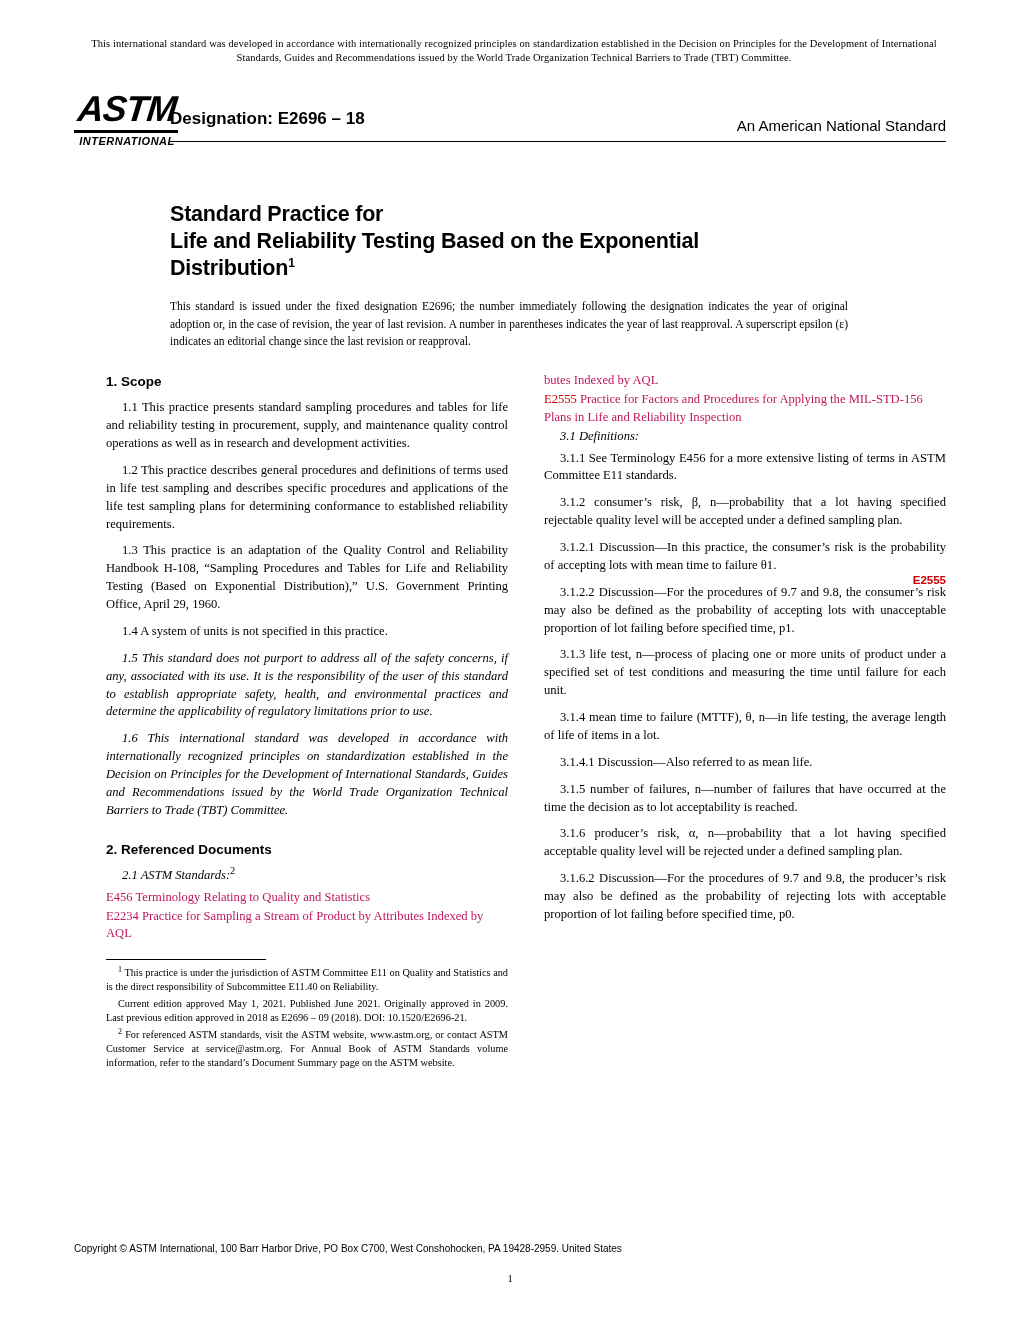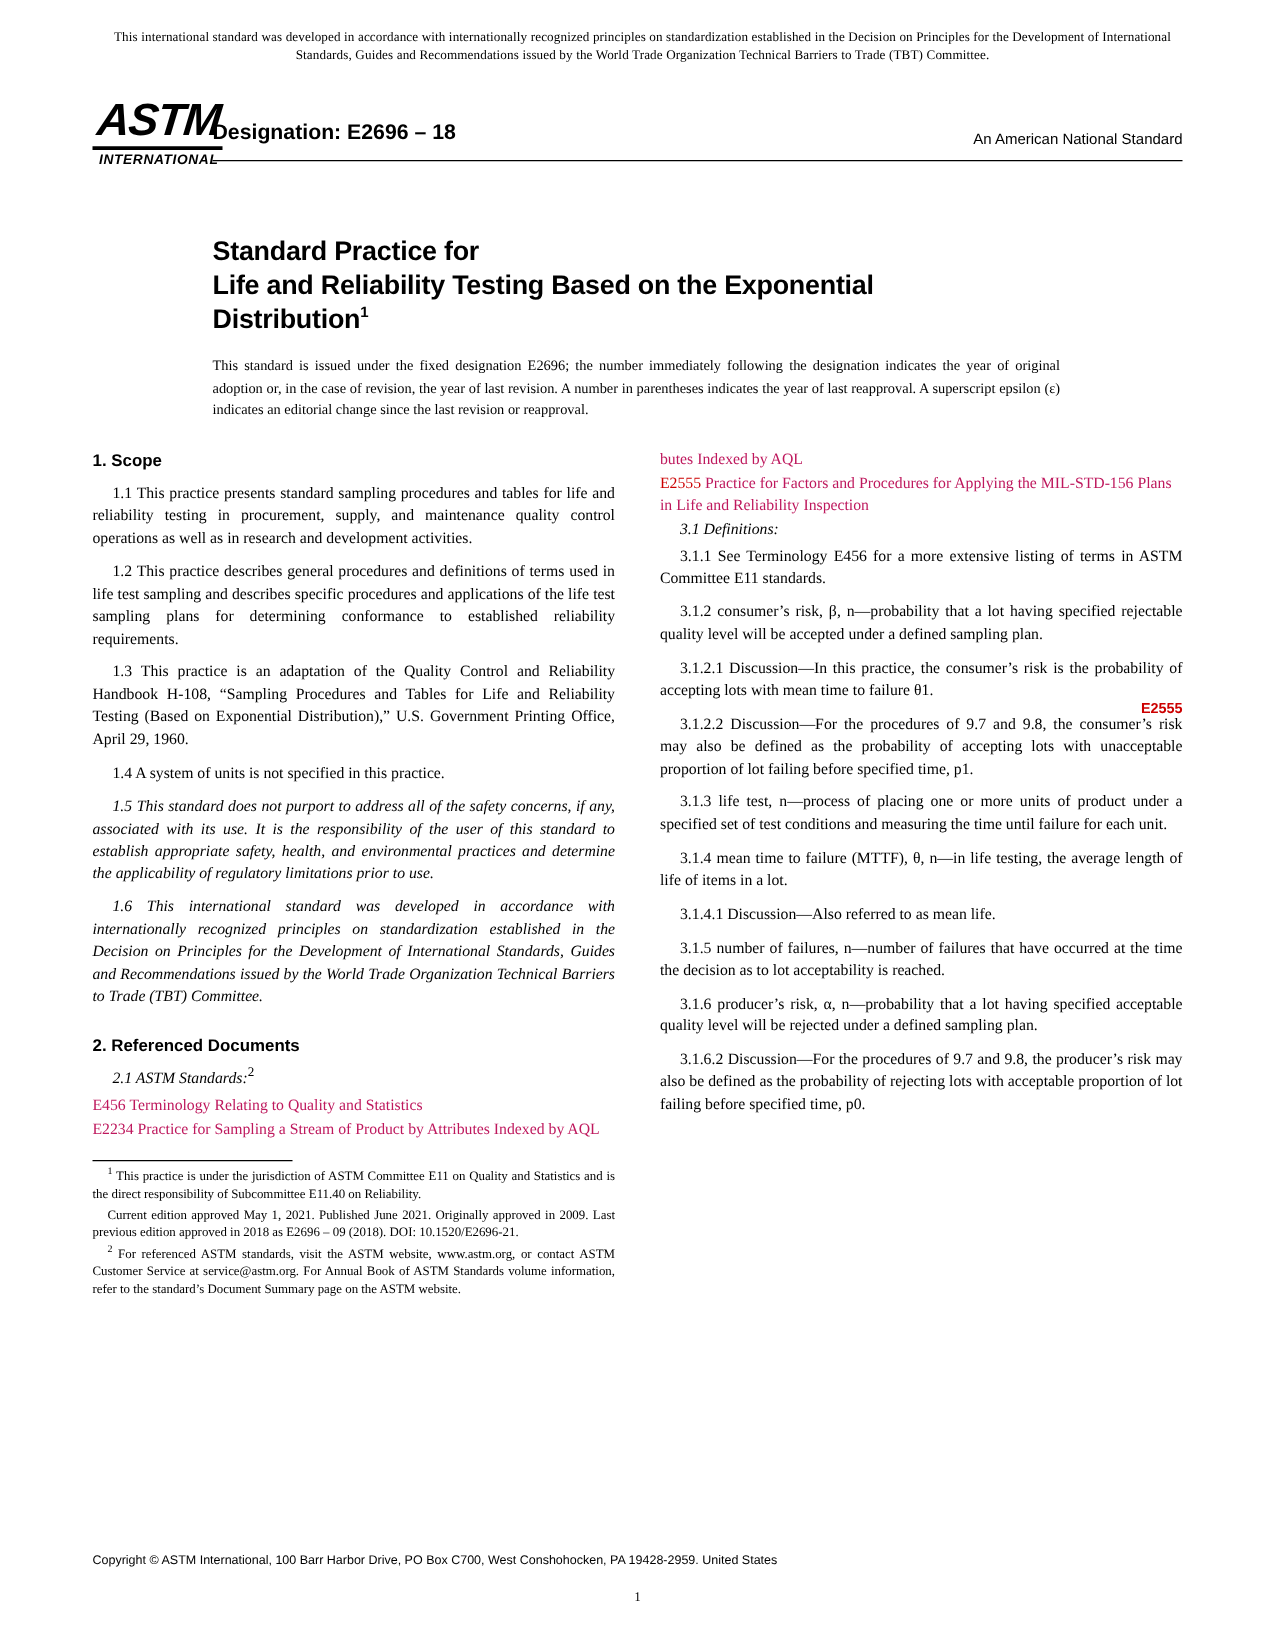--- a/index.html
+++ b/index.html
@@ -13,21 +13,21 @@
     font-family: "Liberation Serif", serif;
     color: #000000;
     position: relative;
     overflow: hidden;
   }
   .page {
     position: relative;
     width: 1020px;
     height: 1320px;
     box-sizing: border-box;
-    padding: 24px 74px 0 74px;
+    padding: 37px 74px 0 74px;
   }
 
   
   .tbt-banner {
     font-family: "Liberation Serif", serif;
     font-size: 10.5px;
     line-height: 1.35;
     text-align: center;
     margin: 0 auto;
     width: 880px;
@@ -79,21 +79,21 @@
     top: 26px;
     font-family: "Liberation Sans", sans-serif;
     font-weight: bold;
     font-size: 17px;
   }
   .ans {
     position: absolute;
     right: 0px;
     top: 34px;
     font-family: "Liberation Sans", sans-serif;
-    font-size: 12px;
+    font-size: 15px;
   }
   .head-rule {
     position: absolute;
     left: 96px;
     right: 0;
     top: 58px;
     height: 1px;
     background: #000;
   }
 
@@ -127,21 +127,21 @@
     display: flex;
     margin-top: 22px;
     width: 872px;
     position: relative;
   }
   .col {
     width: 418px;
     font-size: 12.6px;
     line-height: 1.42;
   }
-  .col.left { margin-right: 36px; }
+  .col.left { margin-right: 36px; margin-left: 32px; }
 
   h2.sec {
     font-family: "Liberation Sans", sans-serif;
     font-weight: bold;
     font-size: 13.5px;
     margin: 0 0 8px 0;
   }
   h2.sec.spaced { margin-top: 20px; }
 
   p.para {

